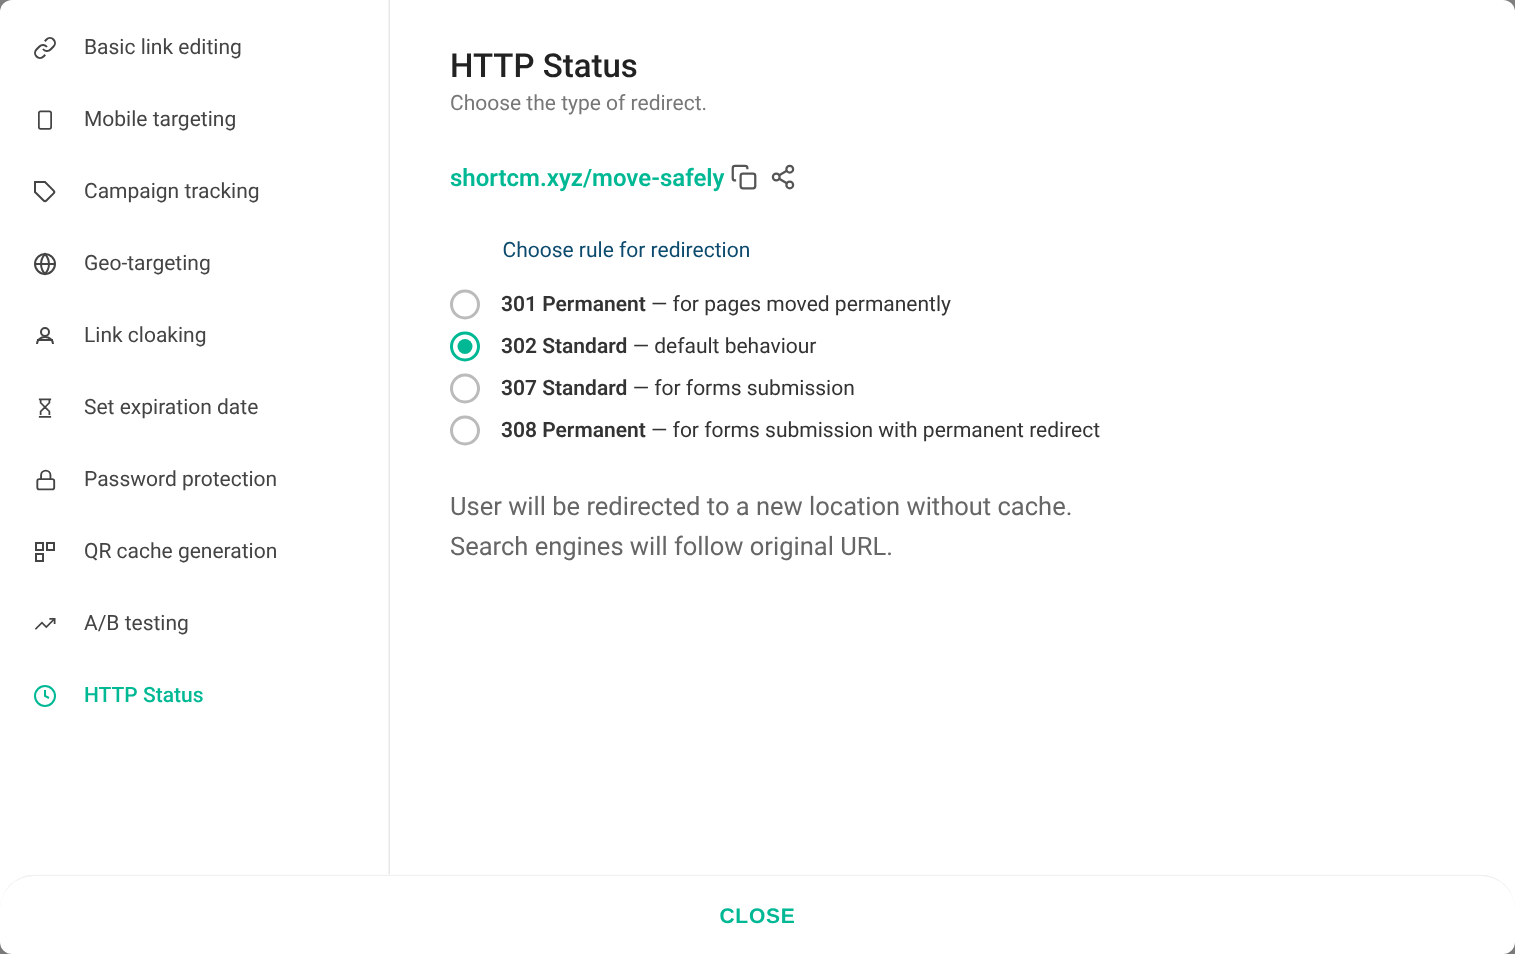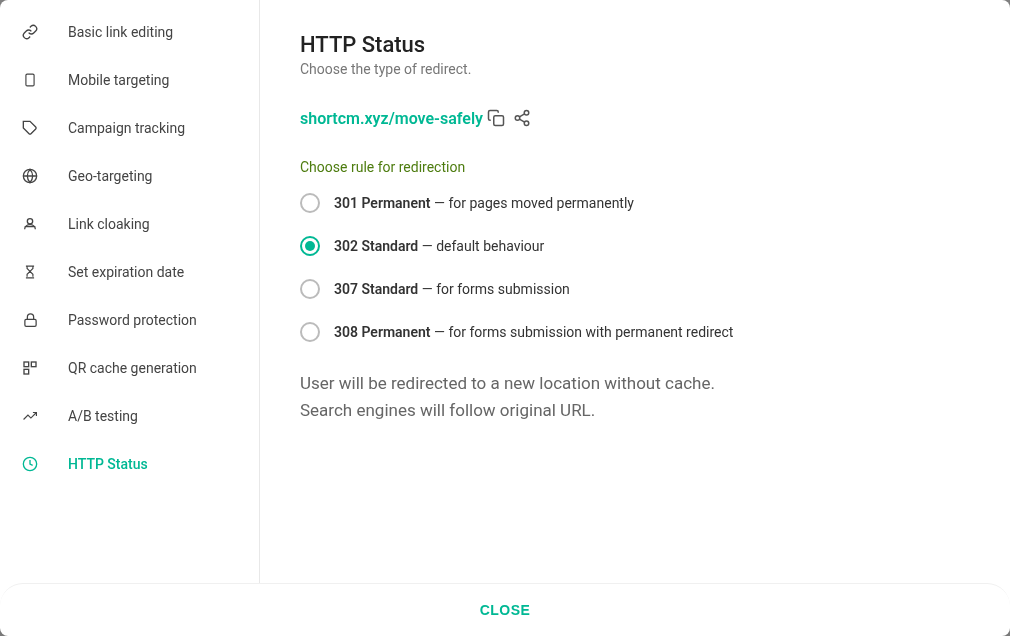--- a/index.html
+++ b/index.html
@@ -30,21 +30,21 @@
     .sidebar {
       width: 260px;
       min-width: 260px;
       border-right: 1px solid #e8e8e8;
       padding: 8px 0;
       overflow-y: auto;
     }
     .sidebar-item {
       display: flex;
       align-items: center;
-      gap: 28px;
+      gap: 16px;
       padding: 14px 20px;
       cursor: pointer;
       color: #444;
       font-size: 14px;
       font-weight: 400;
       transition: background 0.15s;
     }
     .sidebar-item.active {
       color: #00b894;
     }
@@ -93,27 +93,28 @@
       border: none;
       cursor: pointer;
       color: #555;
       padding: 4px;
       display: flex;
       align-items: center;
       justify-content: center;
     }
     .rule-label {
       font-size: 14px;
-      color: #4d7c0f;
+      color: #0c4a6e;
       margin-bottom: 18px;
+      margin-left: 35px;
     }
     .radio-group {
       display: flex;
       flex-direction: column;
-      gap: 23px;
+      gap: 8px;
       margin-bottom: 28px;
       justify-content: flex-end;
     }
     .radio-item {
       display: flex;
       align-items: center;
       gap: 14px;
       cursor: pointer;
     }
     .radio-circle {

